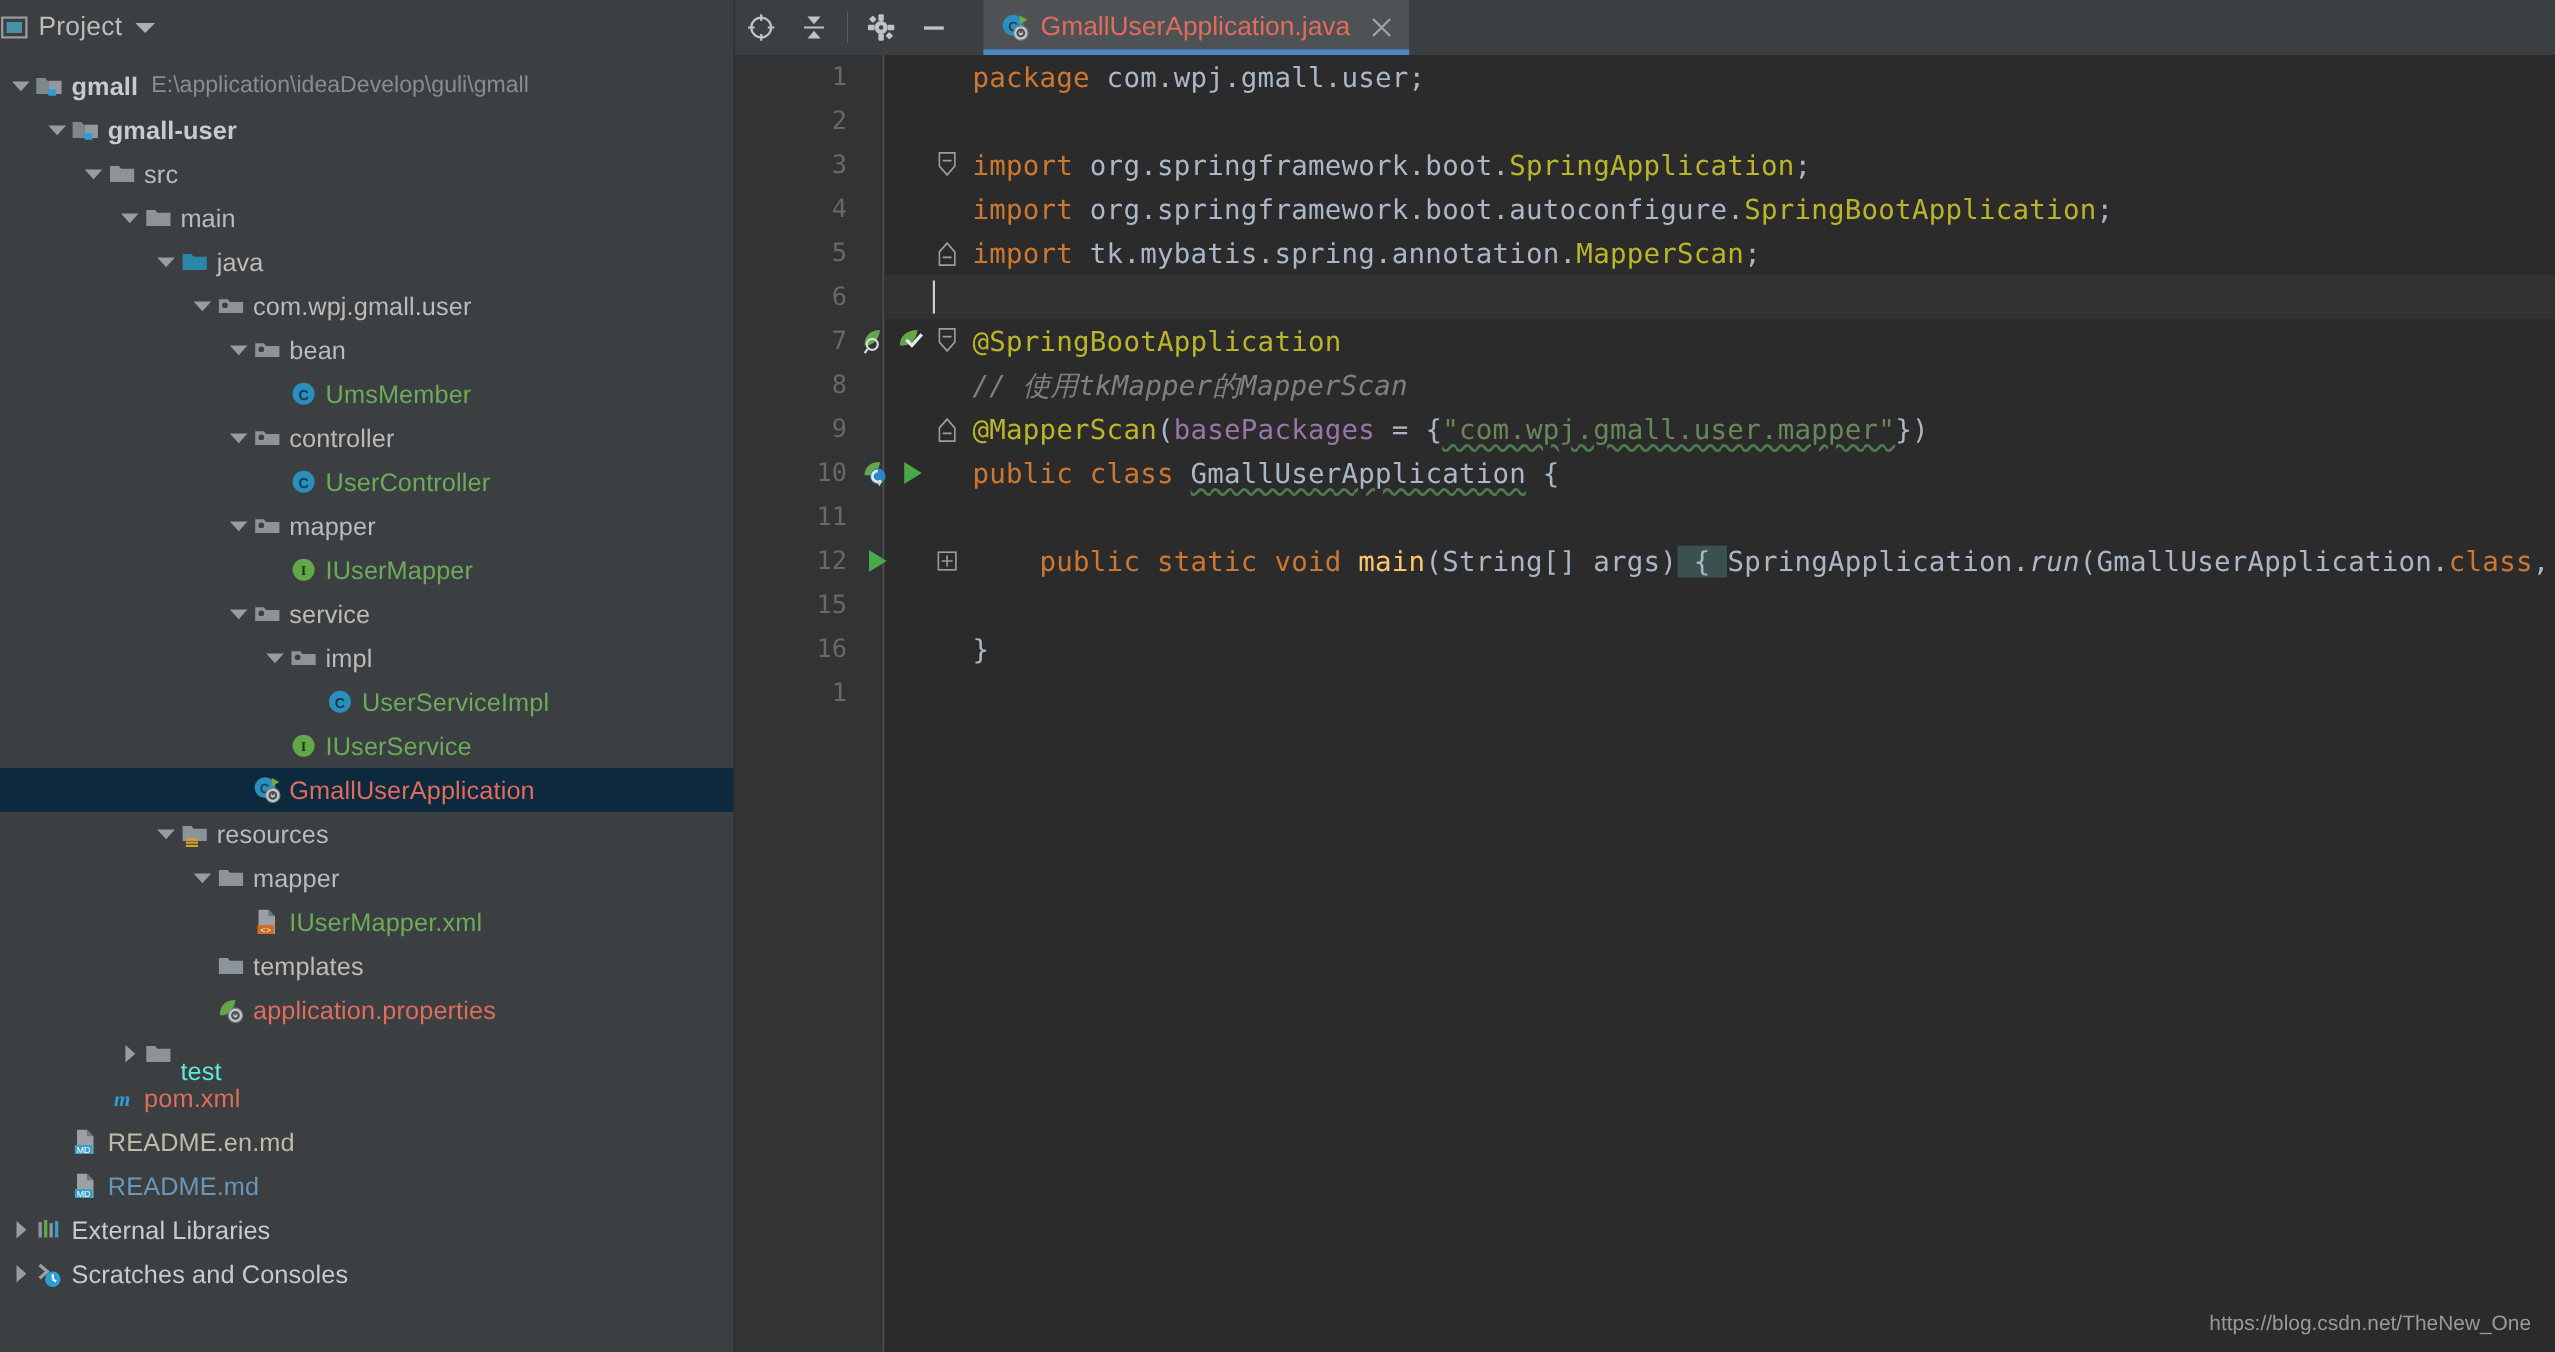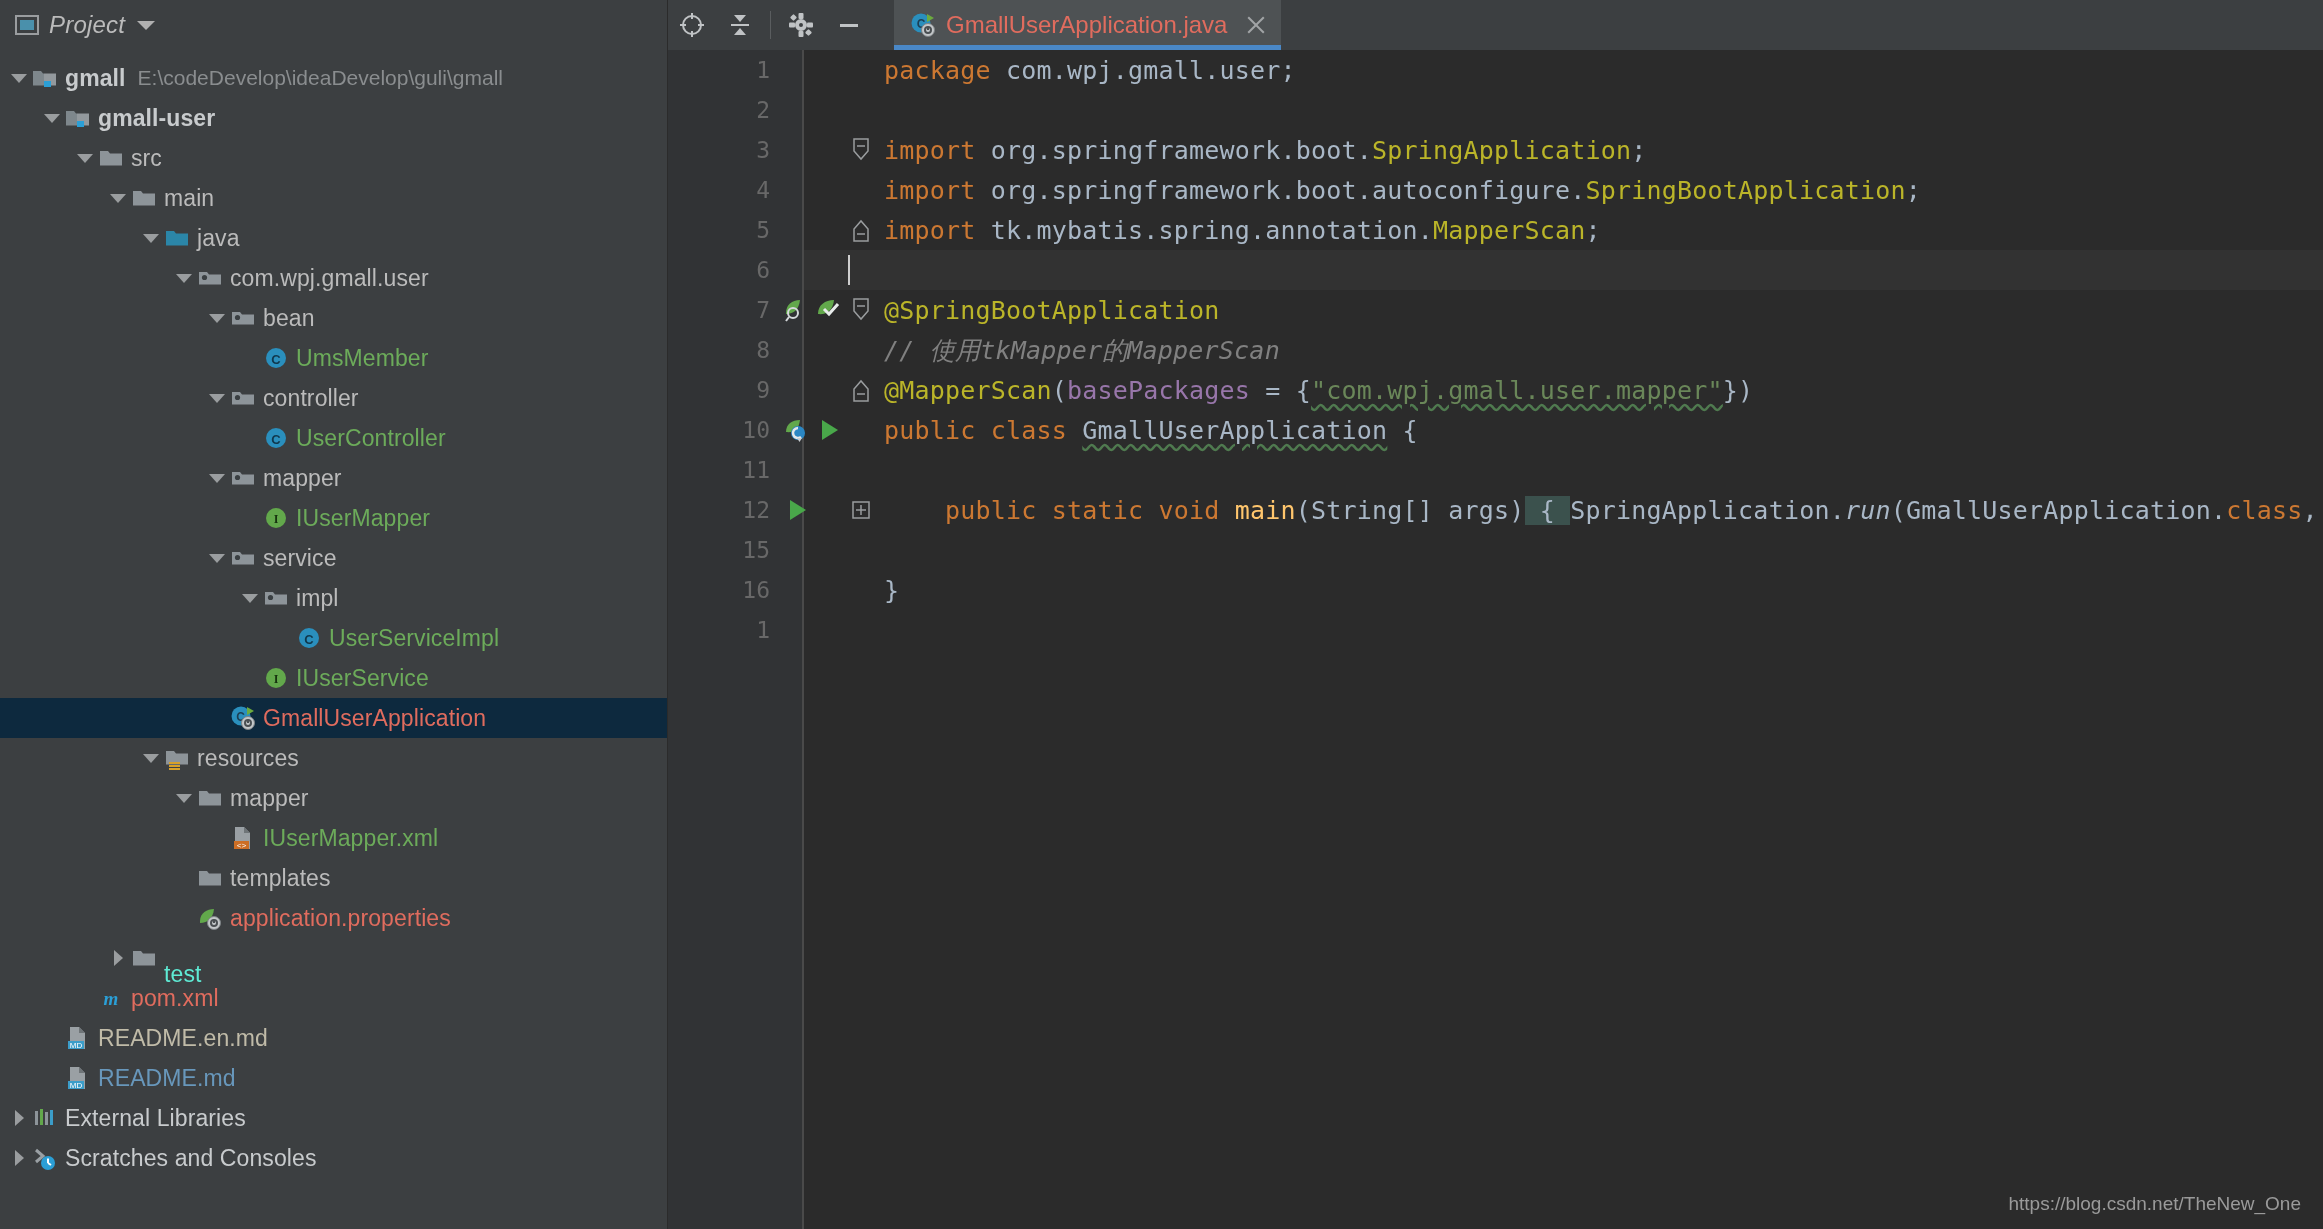--- a/index.html
+++ b/index.html
@@ -13,24 +13,22 @@
 
   
   .topbar {
     height: 50px; min-height: 50px;
     background: #3c3f41;
     display: flex; align-items: stretch;
   }
   .tool-title {
     width: 668px; min-width: 668px;
     display: flex; align-items: center;
-    padding-left: 14px;
     border-right: 1px solid #2b2b2b;
     background: #3c3f41;
-    font-style: italic;
   }
   .tool-title .tt-icon { width: 26px; height: 26px; margin-right: 9px; flex: none; }
   .tool-title .tt-label {
     color: #bbbbbb; font-size: 24px; letter-spacing: .2px;
   }
   .tool-title .tt-caret {
     margin-left: 12px; width: 0; height: 0;
     border-left: 9px solid transparent; border-right: 9px solid transparent;
     border-top: 9px solid #b0b0b0;
   }
@@ -219,21 +217,21 @@
     <div class="tree" id="tree">
         <div class="row">
           <div style="width: 6px; flex: 0 0 auto;"></div>
           <div class="twisty open"></div>
           <span class="ricon"><svg width="26" height="26" viewBox="0 0 26 26">
               <path d="M1 6h8l2 2.5h1v12H1z" fill="#7e878c"></path>
               <path d="M12 8.5h12v12H12z" fill="#93999d"></path>
               <rect x="12" y="16" width="7" height="6" fill="#2b9fd6"></rect>
             </svg></span>
           <span class="rlabel" style="color: rgb(200, 203, 205); font-weight: bold;">gmall</span>
-          <span class="rsub">E:\codeDevelop\ideaDevelop\guli\gmall</span>
+          <span class="rsub">E:\application\ideaDevelop\guli\gmall</span>
         </div>
         <div class="row">
           <div style="width: 39px; flex: 0 0 auto;"></div>
           <div class="twisty open"></div>
           <span class="ricon"><svg width="26" height="26" viewBox="0 0 26 26">
               <path d="M1 6h8l2 2.5h1v12H1z" fill="#7e878c"></path>
               <path d="M12 8.5h12v12H12z" fill="#93999d"></path>
               <rect x="12" y="16" width="7" height="6" fill="#2b9fd6"></rect>
             </svg></span>
           <span class="rlabel" style="color: rgb(200, 203, 205); font-weight: bold;">gmall-user</span>

